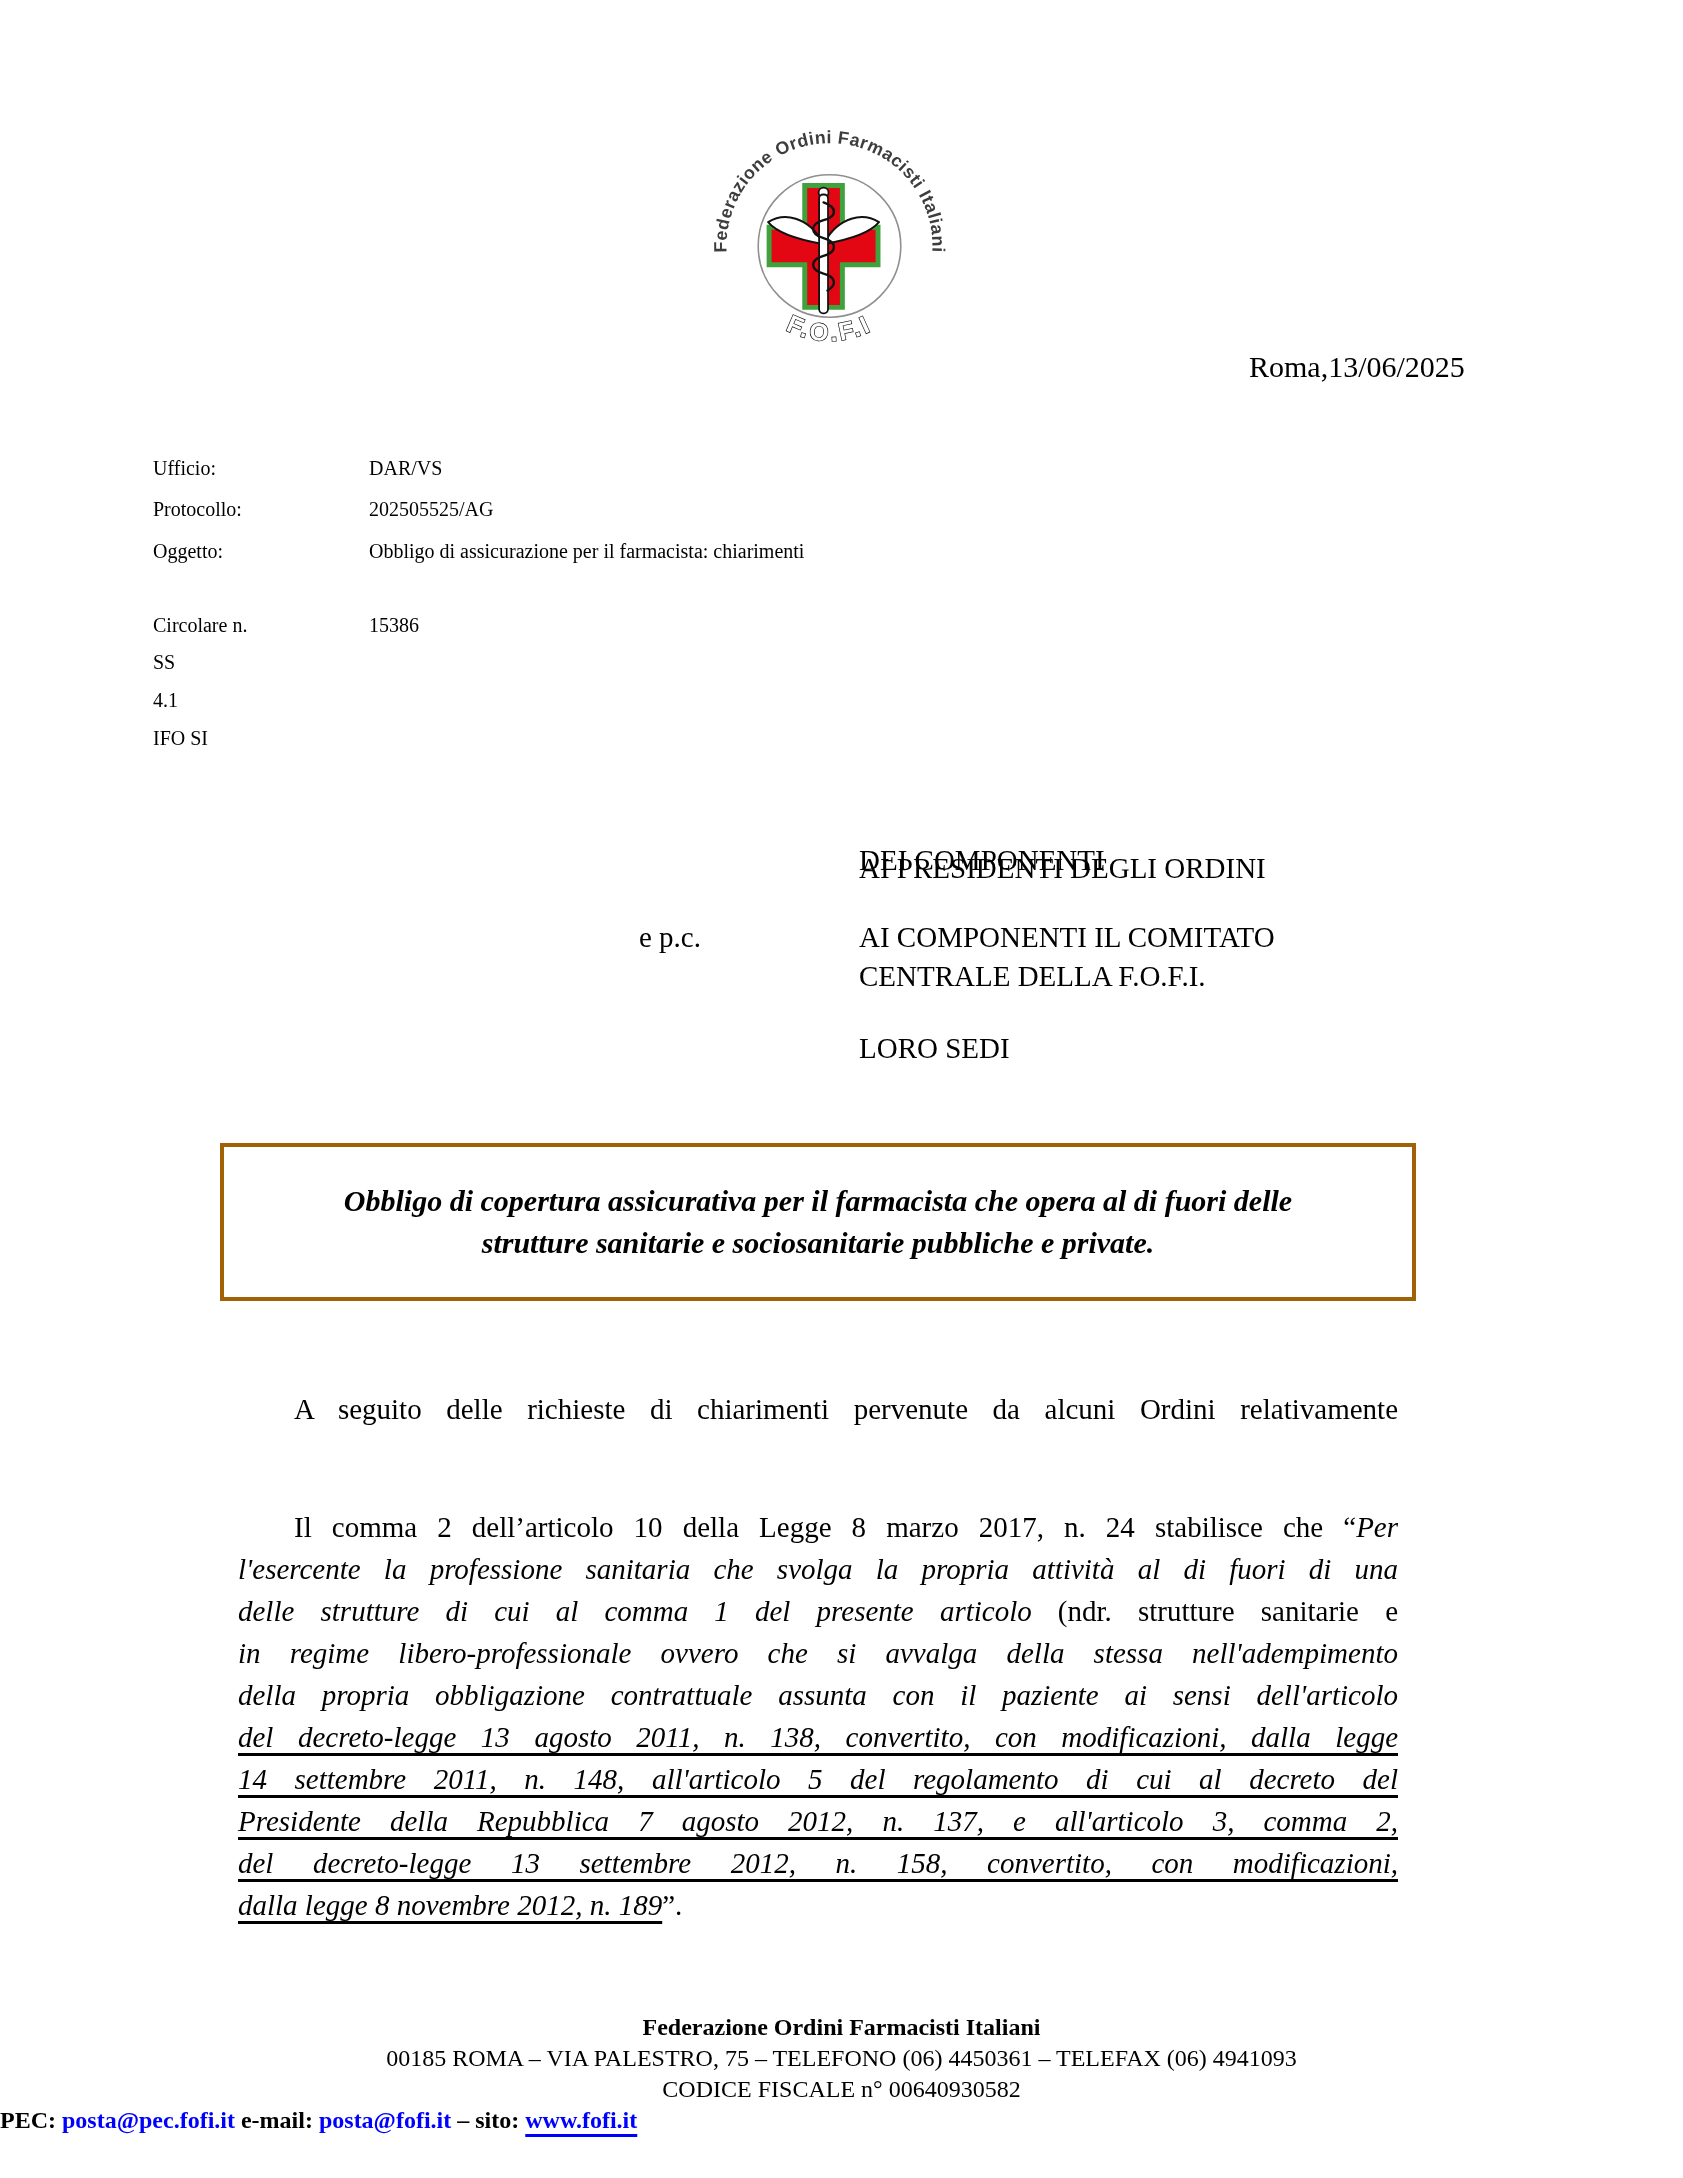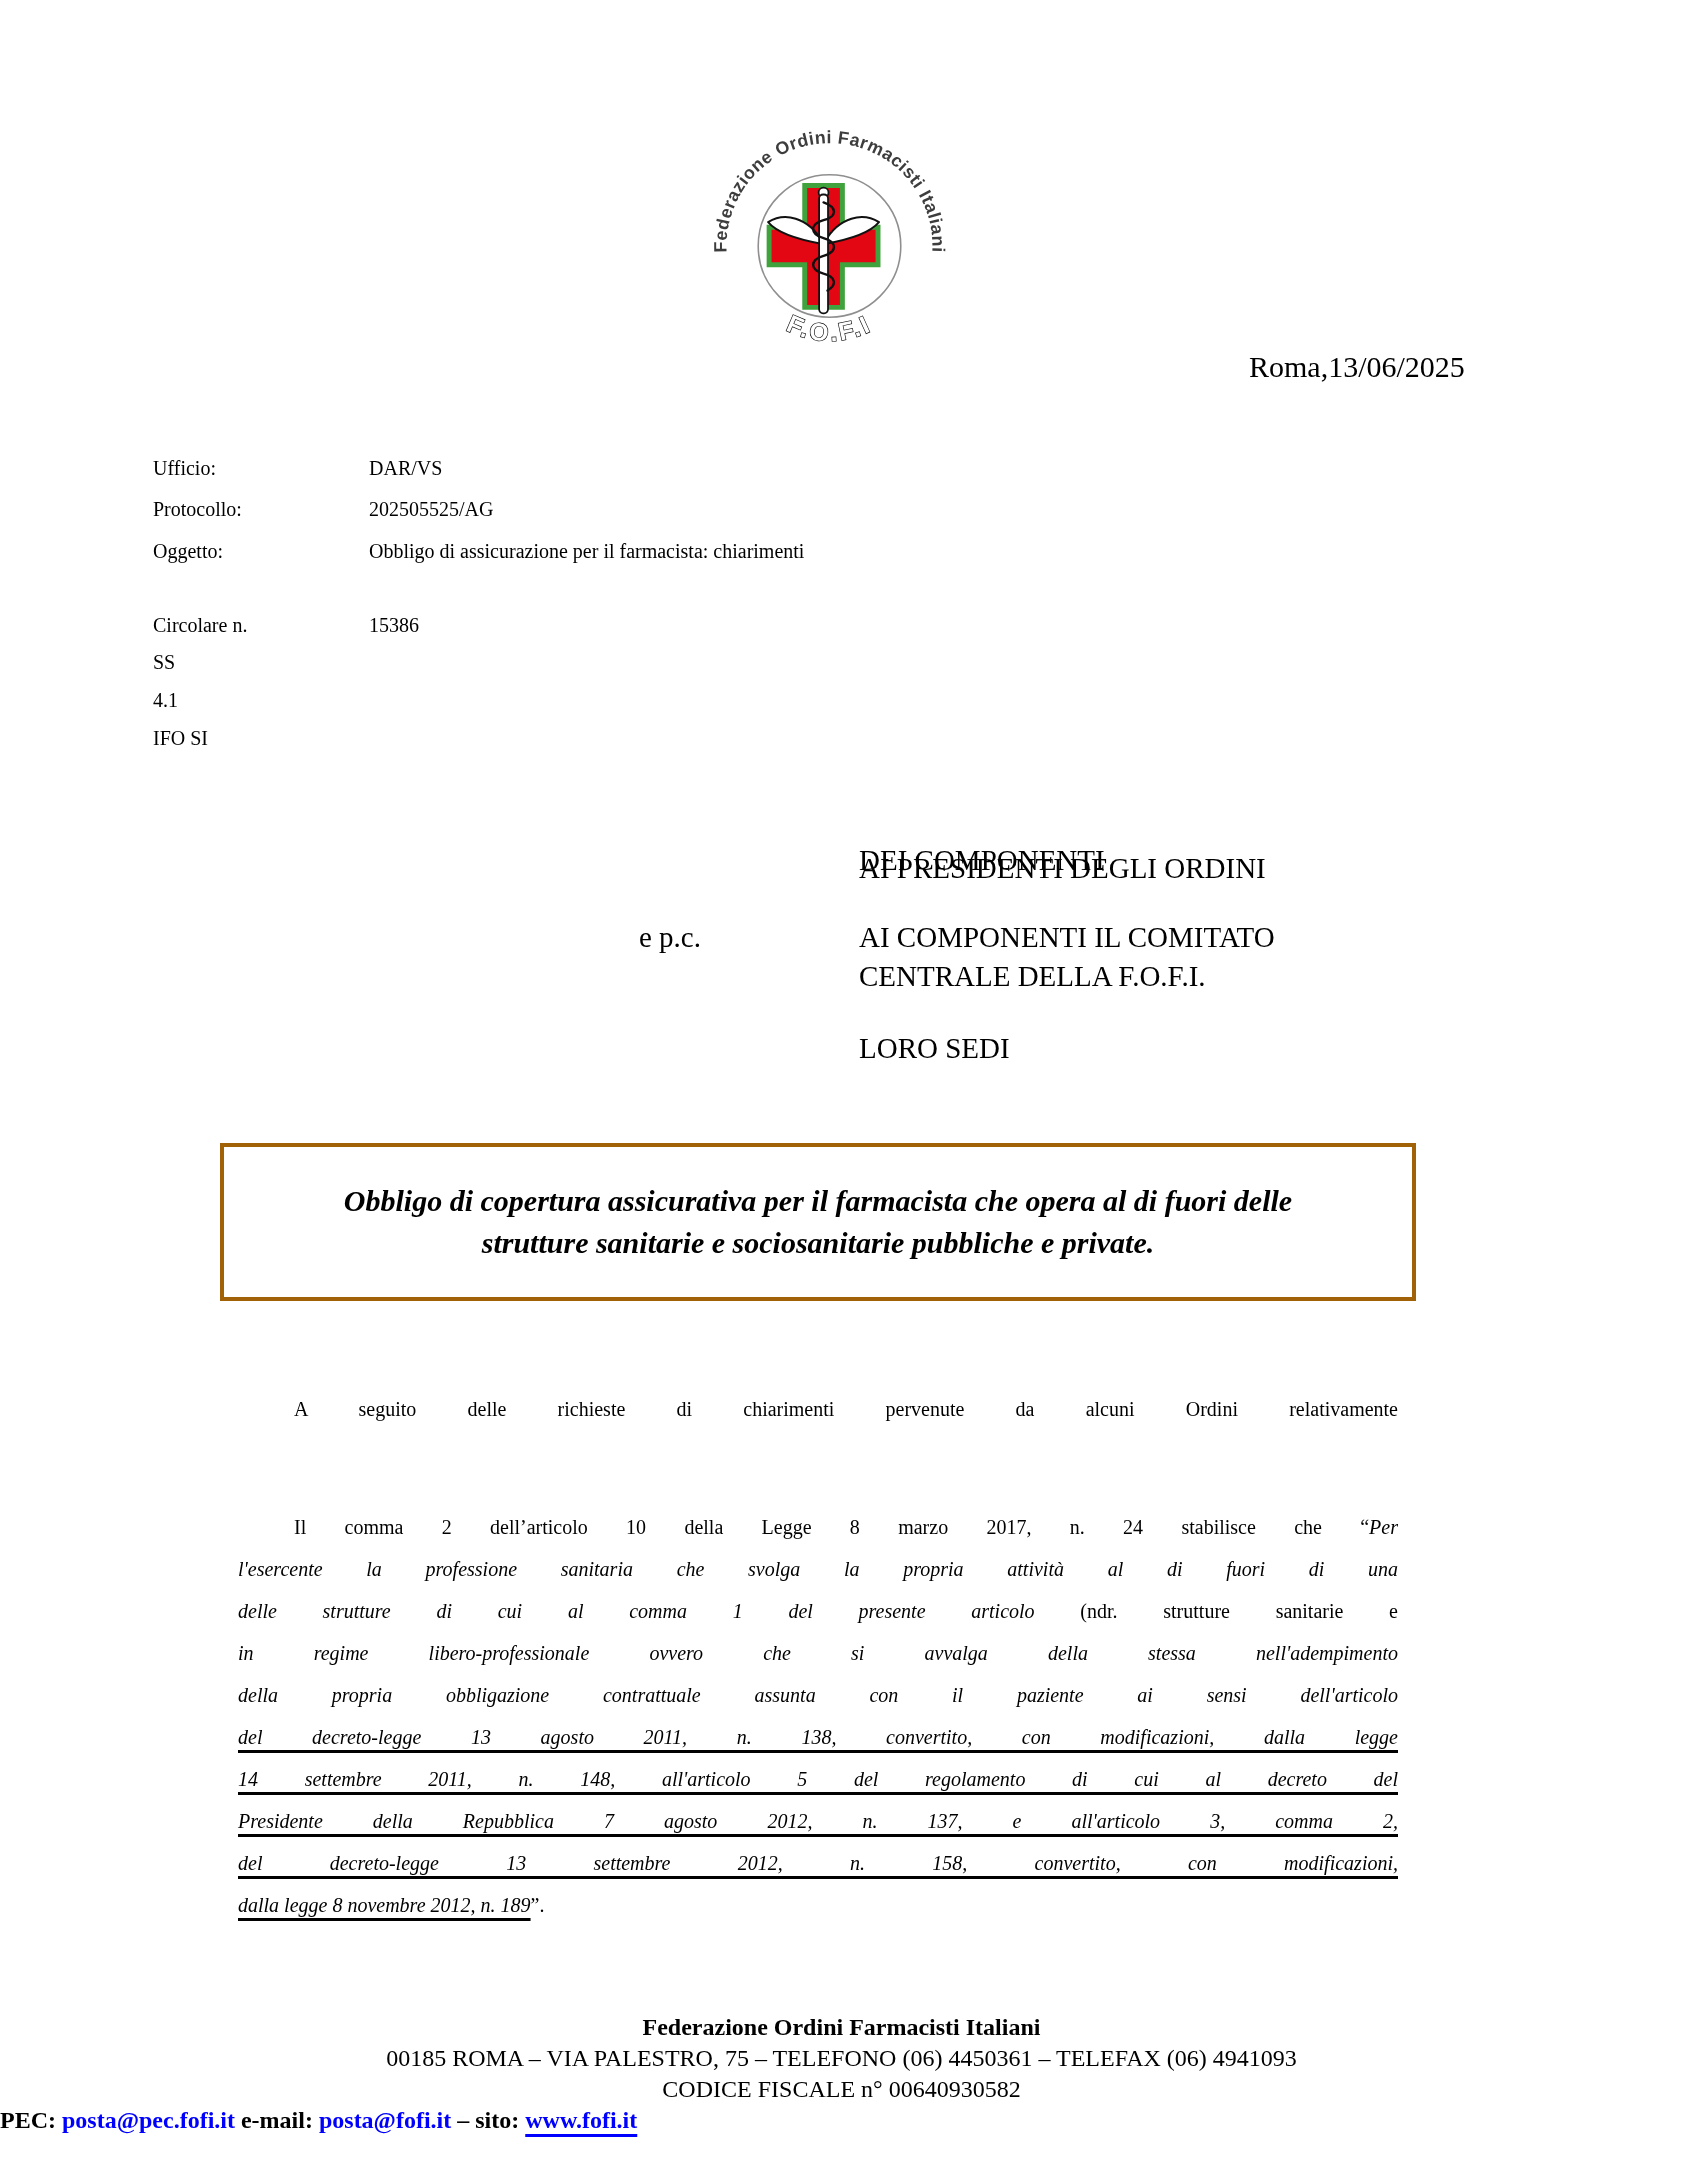--- a/index.html
+++ b/index.html
@@ -28,21 +28,21 @@
   
   .subject-box{
     left:220px;top:1143px;width:1196px;height:158px;
     box-sizing:border-box;border:4px solid #a16207;
     display:flex;flex-direction:column;justify-content:center;align-items:center;
     font-size:30px;font-weight:bold;font-style:italic;
     line-height:42px;text-align:center;
   }
 
   
-  .para{position:absolute;left:238px;width:1160px;font-size:20px;}
+  .para{position:absolute;left:238px;width:1160px;font-size:29px;}
   .para1{top:1388px;line-height:43px;}
   .para2{top:1506px;line-height:42px;}
   .rline{text-align:left;}
   .rline.just{text-align:justify;text-align-last:justify;-moz-text-align-last:justify;}
   .rline.ind{text-indent:56px;}
   .it{font-style:italic;}
   .bd{font-weight:bold;}
   .un{text-decoration:underline;text-decoration-thickness:2.5px;text-underline-offset:6px;}
   .lk{color:#0000FF;cursor:pointer;}
   .lk.un{text-decoration-color:#0000FF;}

